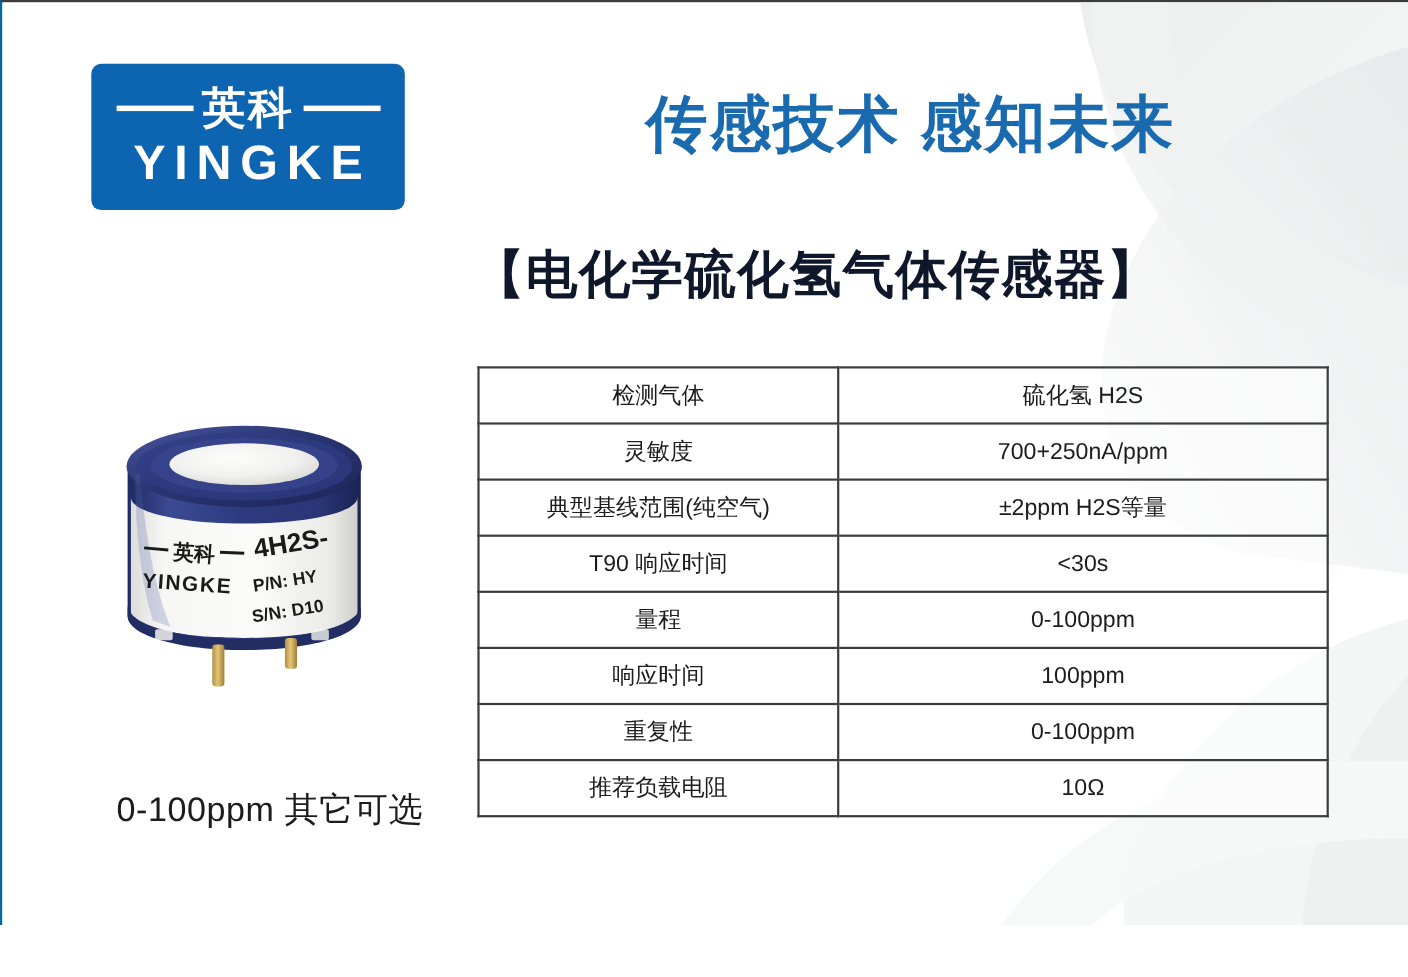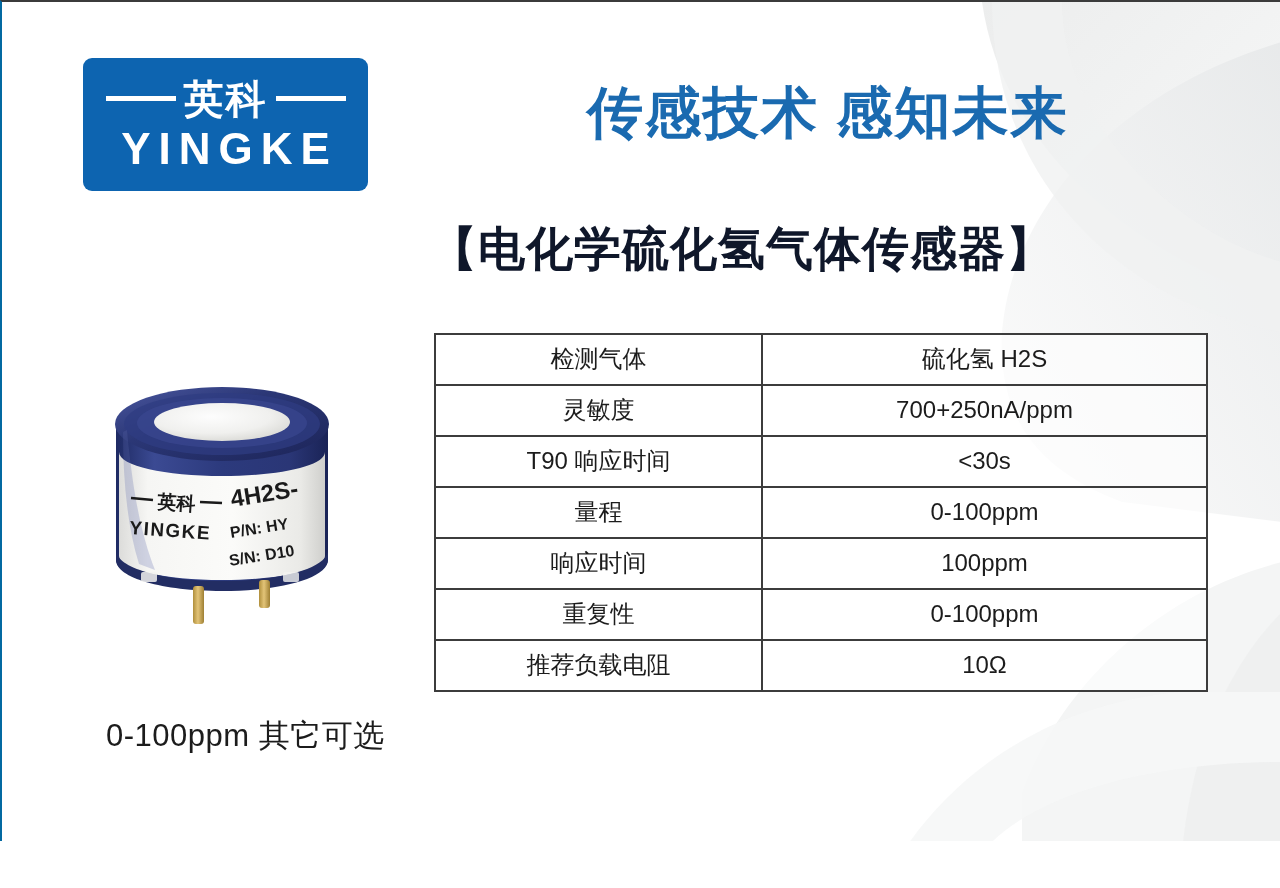--- a/index.html
+++ b/index.html
@@ -113,21 +113,21 @@
     border-collapse: collapse;
     table-layout: fixed;
     background: rgba(255,255,255,0.55);
   }
   .spec-table td {
     border: 2px solid #3c3c3c;
     height: 49px;
     text-align: center;
     vertical-align: middle;
     color: #1c1c1c;
-    font-size: 24px;
+    font-size: 21px;
     font-weight: 400;
     padding: 0 6px;
     line-height: 1.2;
   }
   .spec-table td.k { width: 313px; }
   .spec-table td.v { width: 431px; }
 
   
   .sensor-wrap {
     position: absolute;
@@ -210,20 +210,24 @@
 
   <table class="spec-table">
     <tbody>
       <tr>
         <td class="k">检测气体</td>
         <td class="v">硫化氢 H2S</td>
       </tr>
       <tr>
         <td class="k">灵敏度</td>
         <td class="v">700+250nA/ppm</td>
+      </tr>
+      <tr>
+        <td class="k">典型基线范围(纯空气)</td>
+        <td class="v">±2ppm H2S等量</td>
       </tr>
       <tr>
         <td class="k">T90 响应时间</td>
         <td class="v">&lt;30s</td>
       </tr>
       <tr>
         <td class="k">量程</td>
         <td class="v">0-100ppm</td>
       </tr>
       <tr>

